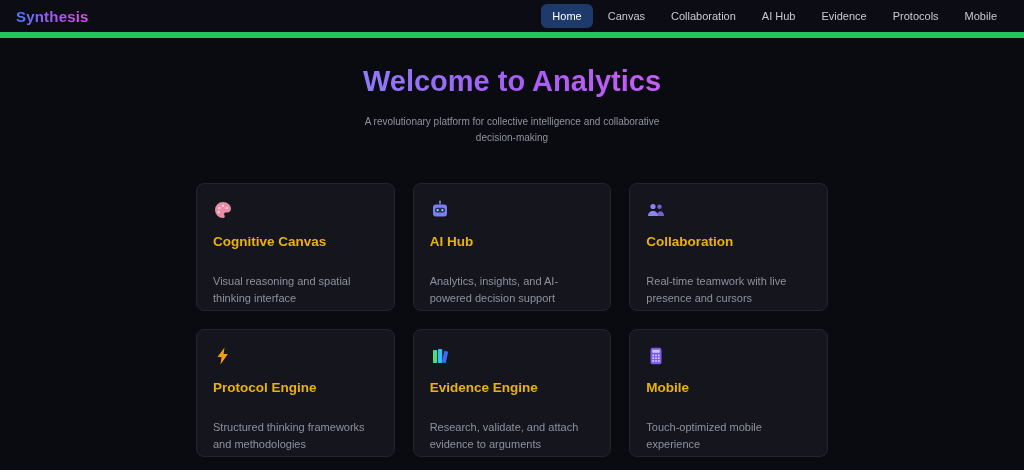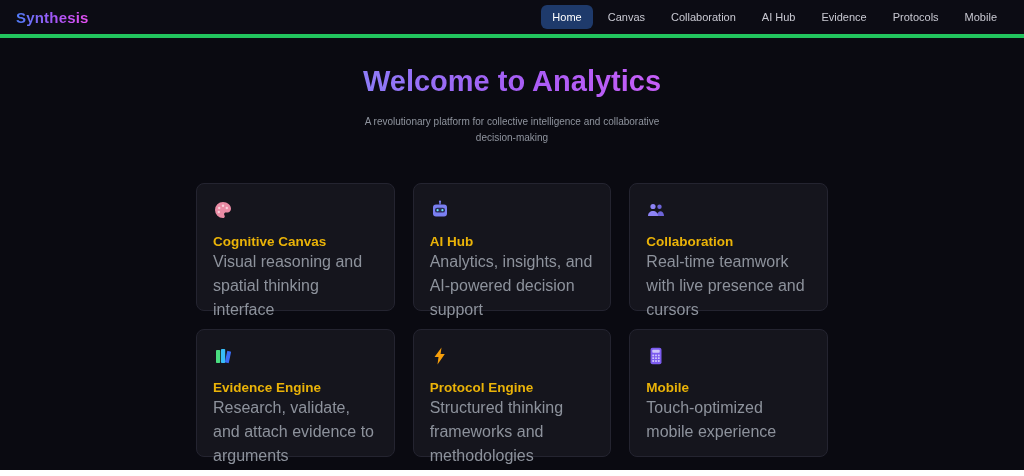--- a/index.html
+++ b/index.html
@@ -9,21 +9,21 @@
     font-family:"Liberation Sans", sans-serif;
     color:#e5e7eb;
     overflow:hidden;
     position:relative;
   }
 
   
   .topbar {
     height:38px;
     background:#0c0c14;
-    border-bottom:4px solid #22c55e;
+    border-bottom:6px solid #22c55e;
     display:flex;
     align-items:center;
     justify-content:space-between;
     padding:0 16px;
   }
   .brand {
     font-size:15px;
     font-weight:bold;
     background:linear-gradient(90deg,#4f7df9 0%,#a855f7 55%,#e84ff0 100%);
     -webkit-background-clip:text;
@@ -82,22 +82,22 @@
     cursor:pointer;
   }
   .card-icon { display:block; height:22px; }
   .card-title {
     margin-top:12px;
     font-size:13.5px;
     font-weight:bold;
     color:#eab308;
   }
   .card-desc {
-    margin-top:1px;
-    font-size:16px;
+    margin-top:24px;
+    font-size:11px;
     line-height:1.5;
     color:#8d929c;
   }
 
   .bottom-strip {
     position:absolute;
     left:0; bottom:0;
     width:100%; height:6px;
     background:#ffffff;
   }
@@ -163,37 +163,37 @@
           <path d="M2 16c0-3 2.2-5 5-5s5 2 5 5z" fill="#8d83f5"></path>
         </svg>
     </span>
     <div class="card-title">Collaboration</div>
     <div class="card-desc">Real-time teamwork with live presence and cursors</div>
   </div>
 
   <div class="card">
     <span class="card-icon">
       <svg width="20" height="20" viewBox="0 0 20 20">
+          <path d="M11.5 1.5 4.5 11h4l-1 7.5L14.8 8h-4.2z" fill="#f59e0b"></path>
+        </svg>
+    </span>
+    <div class="card-title">Protocol Engine</div>
+    <div class="card-desc">Structured thinking frameworks and methodologies</div>
+  </div>
+
+  <div class="card">
+    <span class="card-icon">
+      <svg width="20" height="20" viewBox="0 0 20 20">
           <rect x="3" y="4" width="4.2" height="13" rx="0.8" fill="#4ade80"></rect>
           <rect x="8" y="3" width="4.2" height="14" rx="0.8" fill="#38bdf8"></rect>
           <rect x="13" y="5" width="4" height="12" rx="0.8" fill="#3b6df6" transform="rotate(12 15 11)"></rect>
         </svg>
     </span>
     <div class="card-title">Evidence Engine</div>
     <div class="card-desc">Research, validate, and attach evidence to arguments</div>
-  </div>
-
-  <div class="card">
-    <span class="card-icon">
-      <svg width="20" height="20" viewBox="0 0 20 20">
-          <path d="M11.5 1.5 4.5 11h4l-1 7.5L14.8 8h-4.2z" fill="#f59e0b"></path>
-        </svg>
-    </span>
-    <div class="card-title">Protocol Engine</div>
-    <div class="card-desc">Structured thinking frameworks and methodologies</div>
   </div>
 
   <div class="card">
     <span class="card-icon">
       <svg width="20" height="20" viewBox="0 0 20 20">
           <rect x="4.5" y="1.8" width="11" height="16.4" rx="2" fill="#7c5cf0"></rect>
           <rect x="6.3" y="3.8" width="7.4" height="3" rx="0.8" fill="#cfc6fb"></rect>
           <g fill="#cfc6fb">
             <rect x="6.3" y="8.5" width="1.8" height="1.8" rx="0.4"></rect>
             <rect x="9.1" y="8.5" width="1.8" height="1.8" rx="0.4"></rect>

